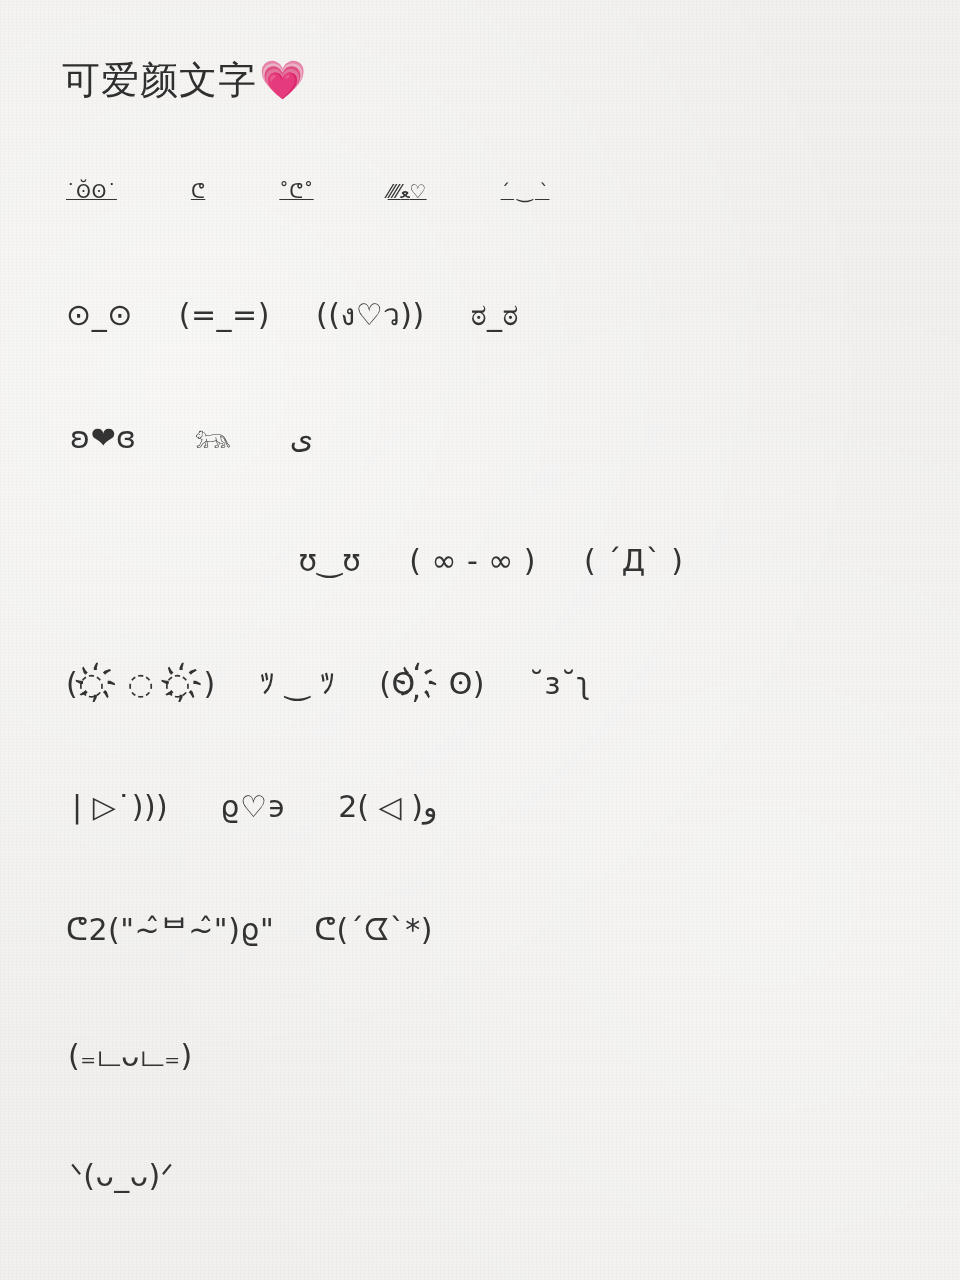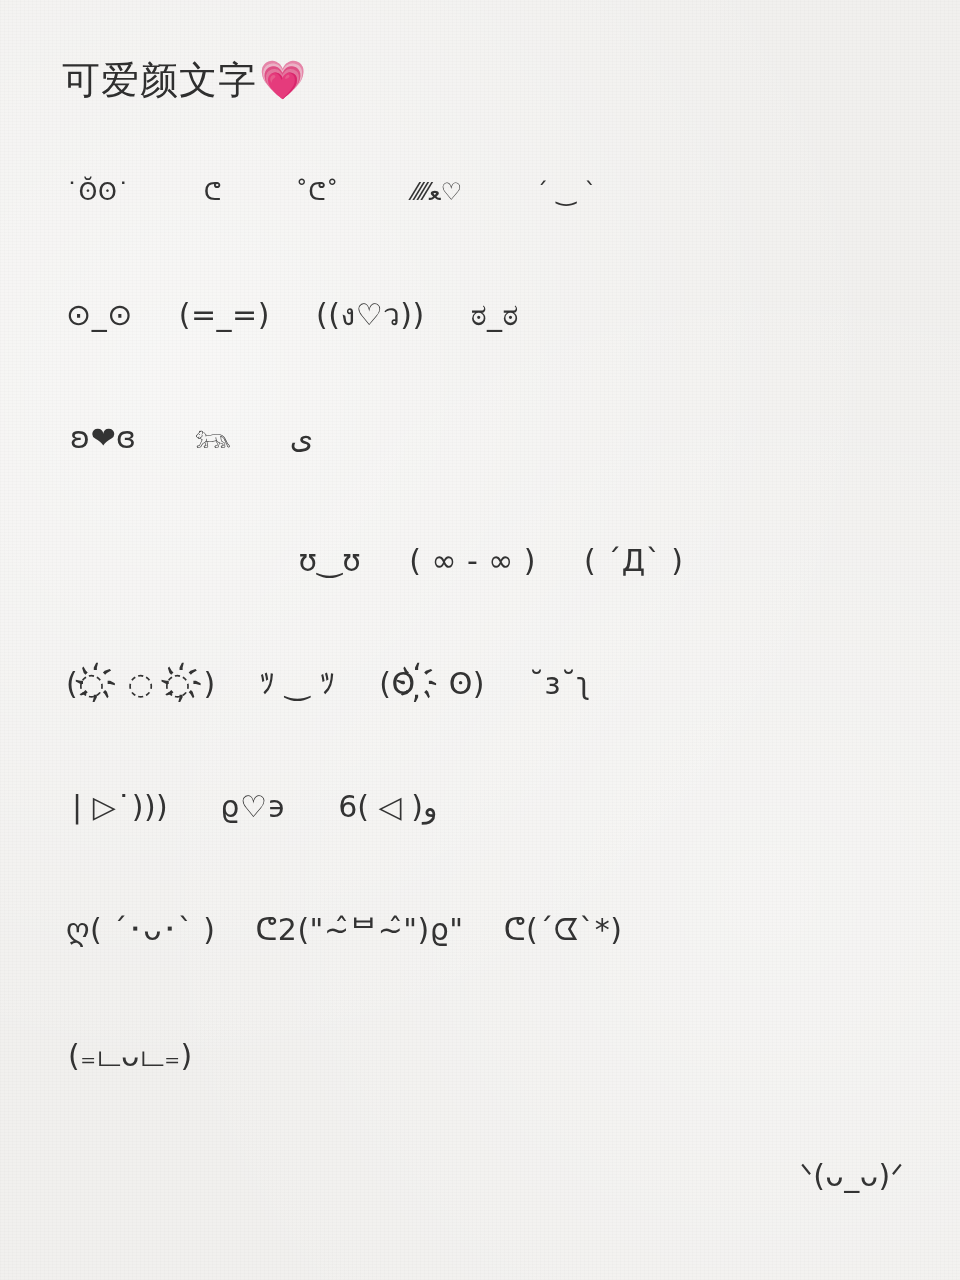--- a/index.html
+++ b/index.html
@@ -62,35 +62,35 @@
     padding-left: 10px;
   }
   .cell {
     font-size: 30px;
     line-height: 1.25;
     color: #333;
     white-space: nowrap;
     letter-spacing: 0.5px;
     font-family: "DejaVu Sans", "Liberation Sans", sans-serif;
   }
-  .row-1 .cell { margin-right: 74px; font-size: 24px; }
+  .row-1 .cell { margin-right: 74px; font-size: 19px; text-decoration: underline; }
   .row-2 .cell { margin-right: 46px; }
   .row-3 .cell { margin-right: 58px; }
   .row-4 .cell { margin-right: 48px; }
   .row-5 .cell { margin-right: 44px; }
   .row-6 .cell { margin-right: 52px; }
   .row-7 .cell { margin-right: 40px; }
   .row-8 .cell { margin-right: 70px; margin-top: 7px; }
   .row-9 .cell { margin-right: 48px; }
   .row .cell:last-child { margin-right: 0; }
   .row-3 { padding-left: 14px; text-align: right; }
   .row-4 { padding-left: 22px; justify-content: center; }
   .row-6 { padding-left: 16px; }
   .row-8 { padding-left: 12px; }
-  .row-9 { padding-left: 14px; justify-content: flex-end; }
+  .row-9 { padding-left: 14px; }
 </style>
 </head>
 <body>
 
 <div class="paper-texture"></div>
 
 <div class="page">
 
   <div class="title">
     <span>可爱颜文字</span>
@@ -129,25 +129,24 @@
     <div class="row row-5">
       <span class="cell">(◌҉ ◌ ◌҉)</span>
       <span class="cell">ﾂ ‿ ﾂ</span>
       <span class="cell">(ʘ ҉ ʘ)</span>
       <span class="cell">˘ɜ˘ʅ</span>
     </div>
 
     <div class="row row-6">
       <span class="cell">| ▷˙)))</span>
       <span class="cell">ϱ♡϶</span>
-      <span class="cell">6( ◁ )و</span>
+      <span class="cell">2( ◁ )و</span>
     </div>
 
     <div class="row row-7">
-      <span class="cell">ღ( ´･ᴗ･` )</span>
       <span class="cell">ᕦ2("~̂ᄇ~̂")ϱ"</span>
       <span class="cell">ᕦ(´ᗧ`*)</span>
     </div>
 
     <div class="row row-8">
       <span class="cell">(₌டᴗட₌)</span>
     </div>
 
     <div class="row row-9">
       <span class="cell">ᐠ(ᴗ_ᴗ)ᐟ</span>

